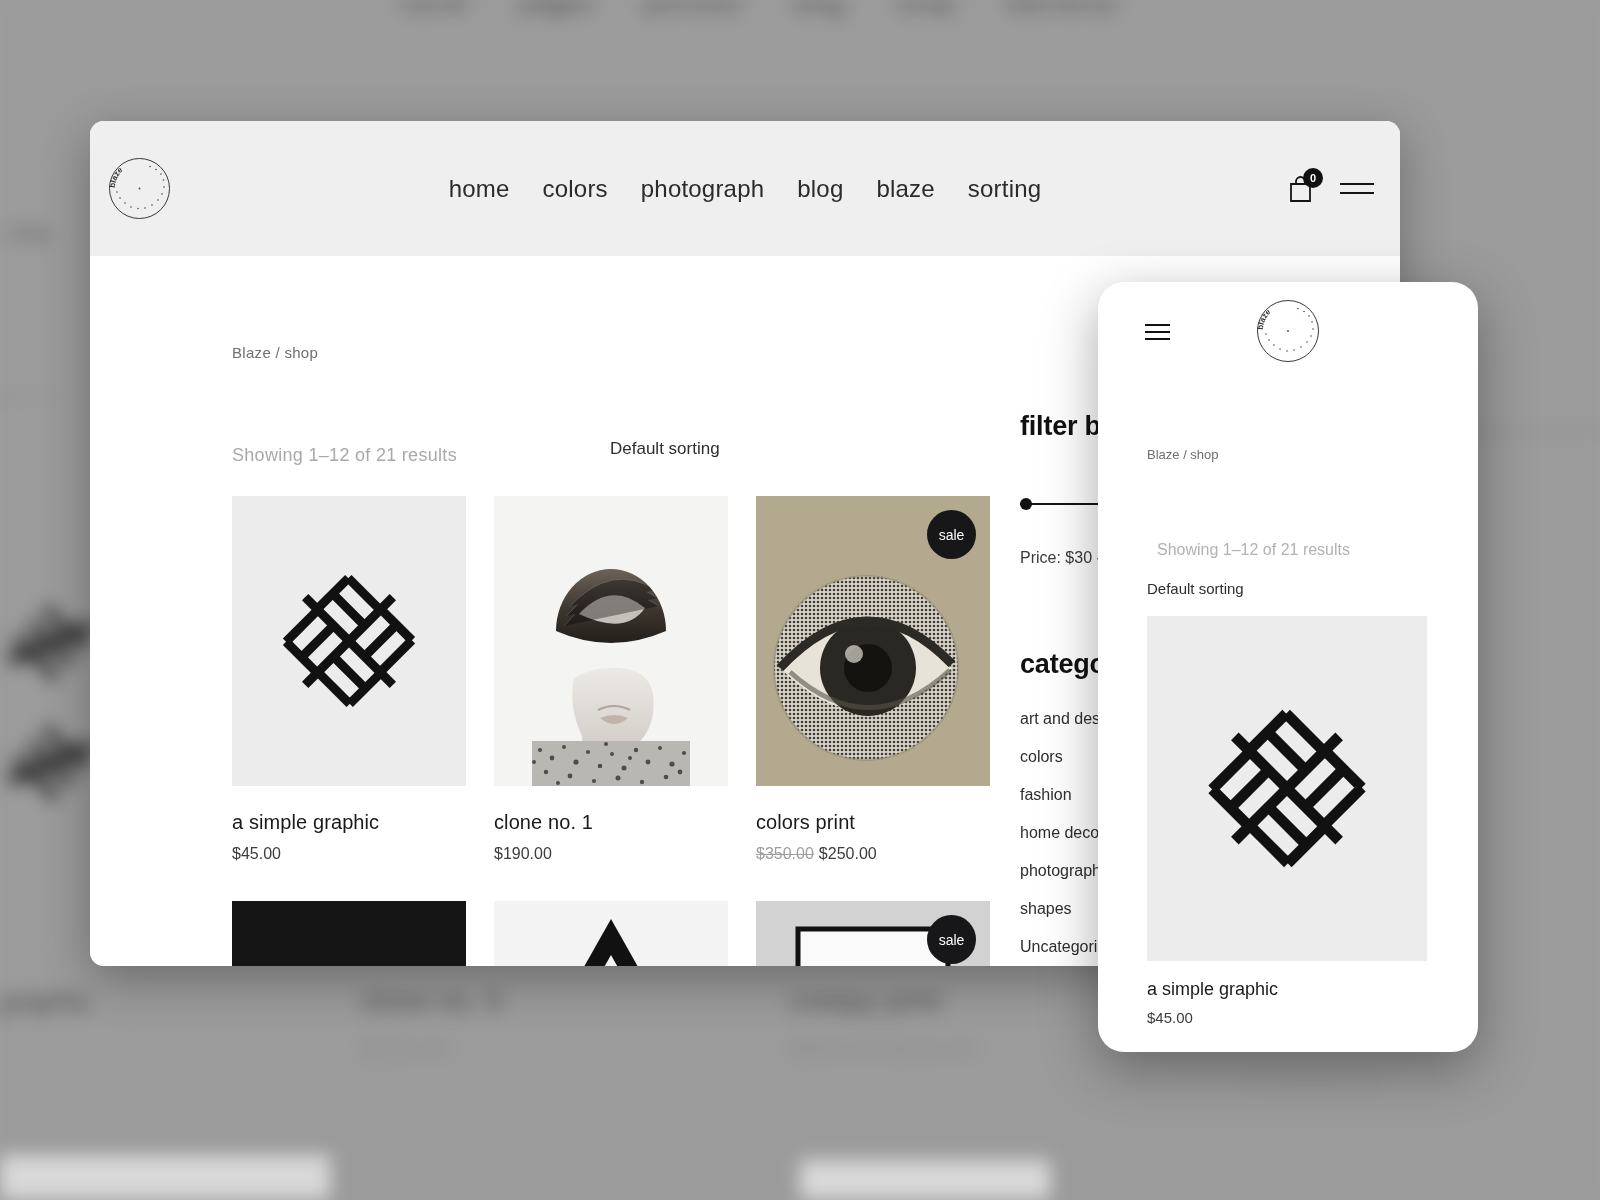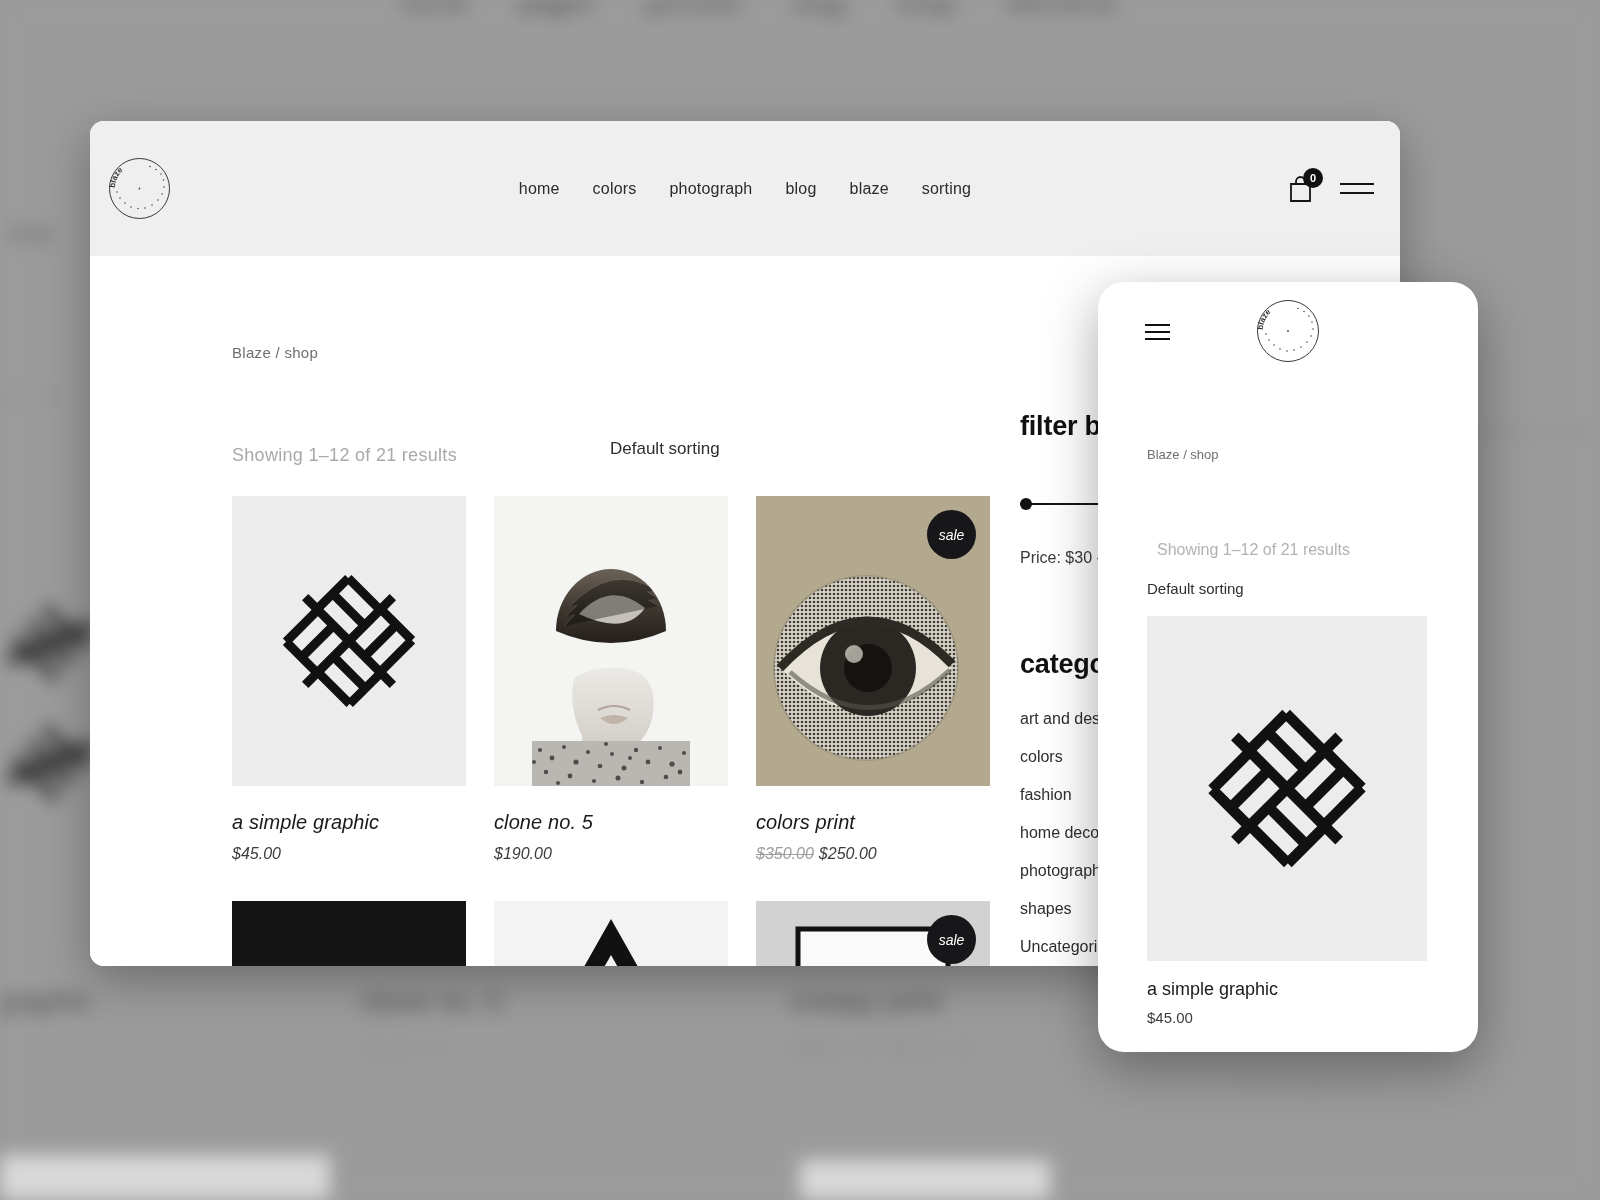--- a/index.html
+++ b/index.html
@@ -70,21 +70,21 @@
   .logo .ring {
     position:absolute; inset:0;
     border:1.6px solid #3a3a3a;
     border-radius:50%;
   }
   .logo svg { position:absolute; inset:0; }
 
   .d-nav {
     position:absolute; left:0; right:0;
     display:flex; justify-content:center; gap:33px;
-    font-size:16px; color:#2b2b2b; letter-spacing:.2px;
+    font-size:24px; color:#2b2b2b; letter-spacing:.2px;
   }
   .d-nav span { cursor:pointer; }
 
   .d-right {
     position:absolute; right:26px;
     display:flex; align-items:center; gap:26px;
   }
   .cart { position:relative; width:27px; height:28px; }
   .cart .badge {
     position:absolute; right:-9px; top:-7px;
@@ -116,21 +116,21 @@
   }
 
   
   .grid {
     position:absolute; left:142px; top:240px;
     display:grid;
     grid-template-columns:234px 234px 234px;
     column-gap:28px; row-gap:38px;
     width:760px;
   }
-  .card { position:relative;font-style:italic; }
+  .card { position:relative; }
   .thumb {
     width:234px; height:290px; position:relative; overflow:hidden;
     background:#ececec;
   }
   .p-title {
     margin-top:25px; font-size:20px; color:#1a1a1a; letter-spacing:.1px;
   }
   .p-price { margin-top:11px; font-size:16px; color:#3c3c3c; }
   .p-old {
     color:#9d9d9d; text-decoration:line-through; margin-right:5px;
@@ -406,21 +406,21 @@
                 <circle cx="172" cy="281" r="2.3"></circle>
                   <circle cx="64" cy="287" r="2"></circle>
                   <circle cx="186" cy="276" r="2.4"></circle>
                 <circle cx="40" cy="266" r="2"></circle>
                   <circle cx="112" cy="248" r="2"></circle>
                   <circle cx="136" cy="262" r="2"></circle>
               </g>
             </g>
           </svg>
         </div>
-        <div class="p-title">clone no. 5</div>
+        <div class="p-title">clone no. 1</div>
         <div class="p-price">$190.00</div>
       </div>
 
       <div class="card">
         <div class="thumb" style="background:#b2a98f;">
           <svg width="234" height="290" viewBox="0 0 234 290">
             <defs>
               <pattern id="ht" width="4" height="4" patternUnits="userSpaceOnUse">
                 <rect width="4" height="4" fill="#d7d3c8"></rect>
                   <circle cx="2" cy="2" r="1.3" fill="#3e3c35"></circle>

